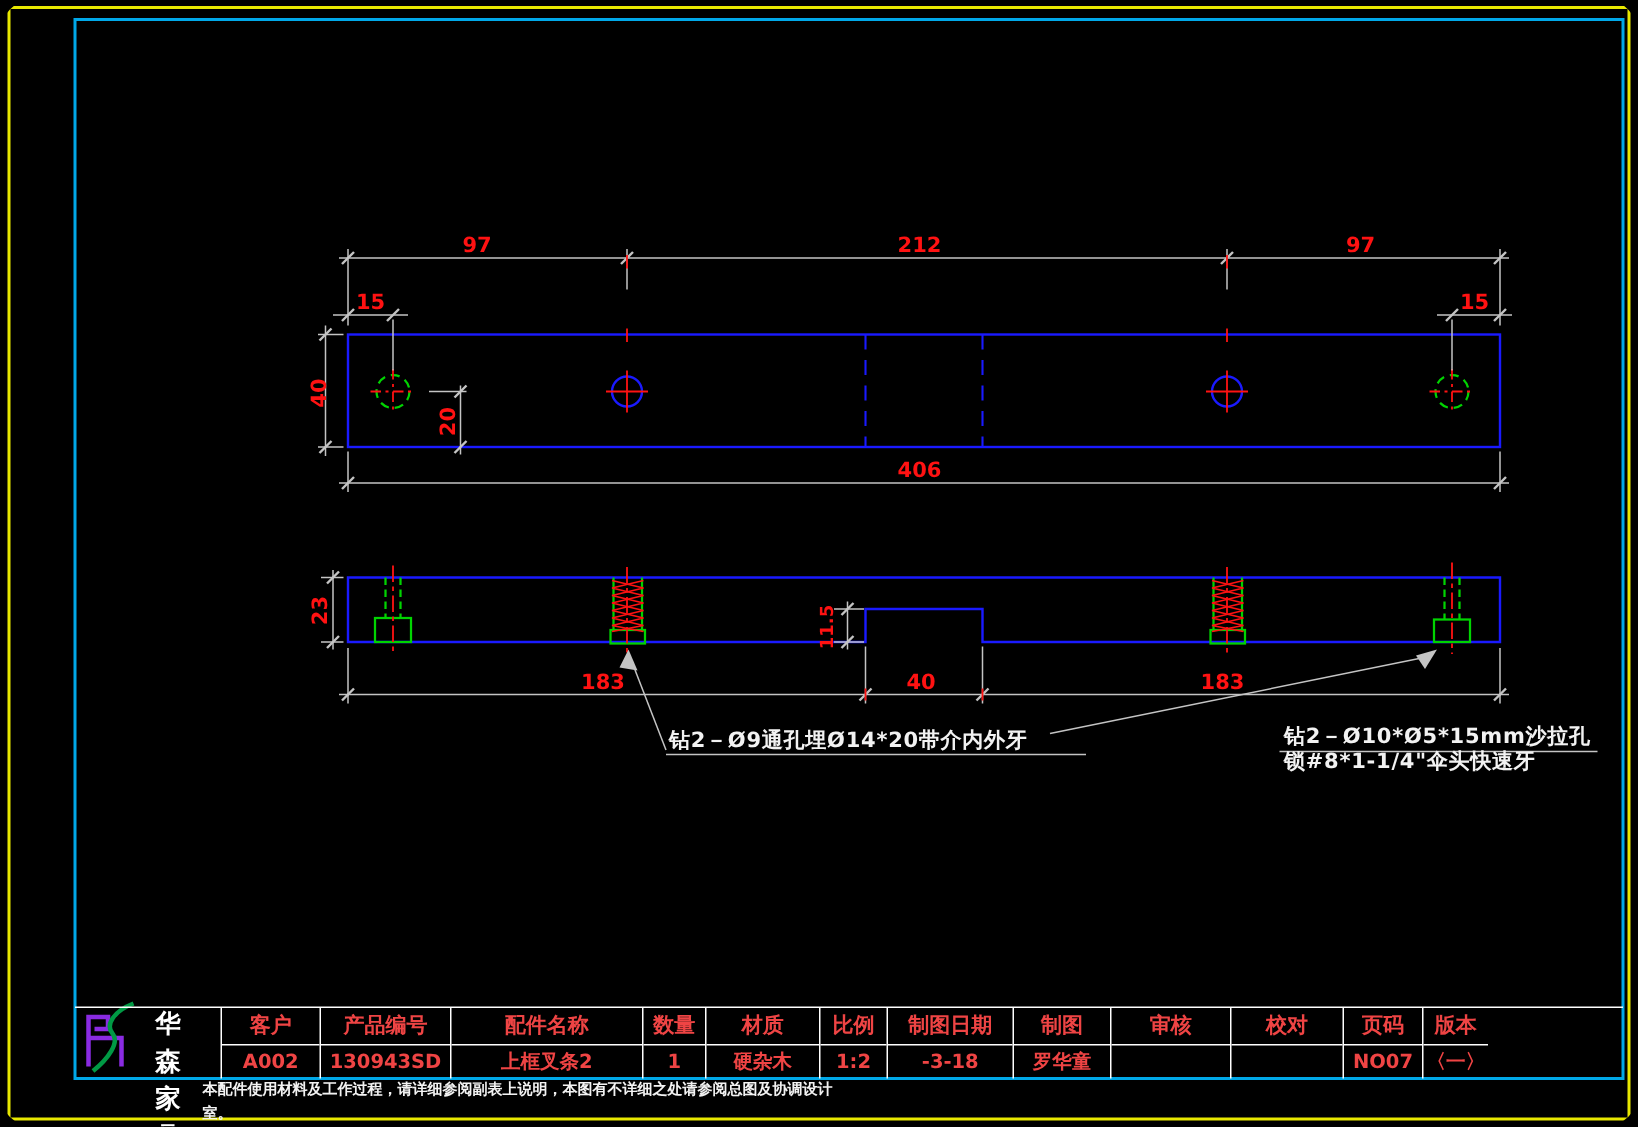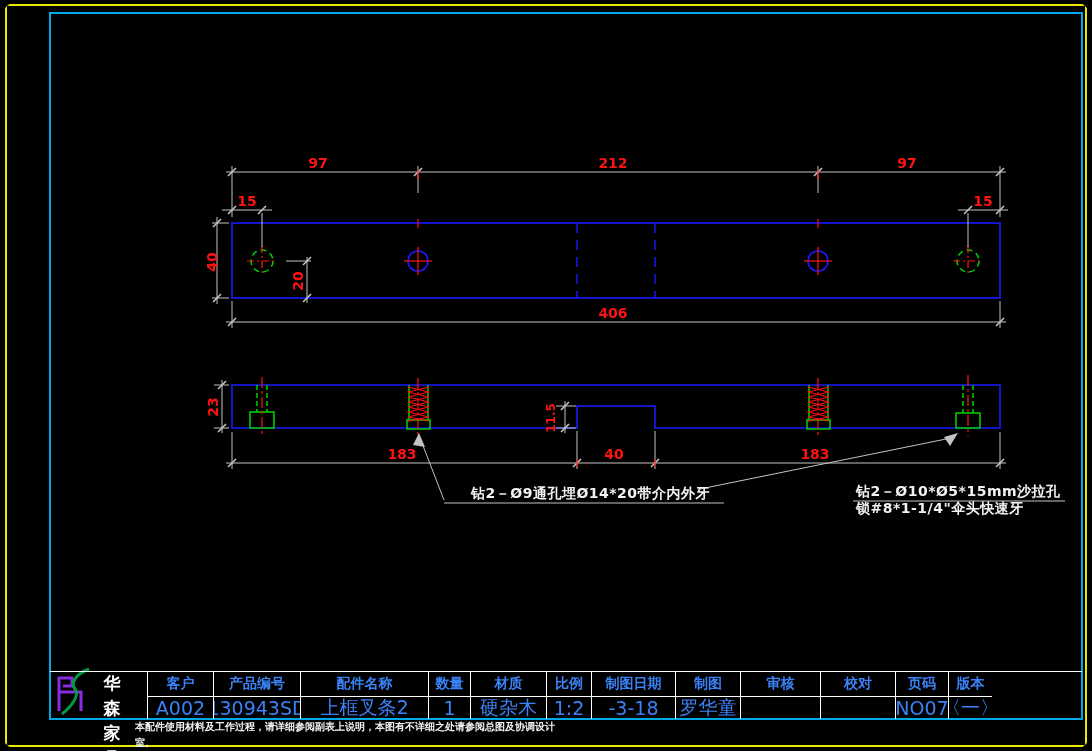--- a/index.html
+++ b/index.html
@@ -3,28 +3,28 @@
 <meta charset="utf-8">
 <style>
   html,body{margin:0;padding:0;background:#000;}
   .canvas{position:relative;width:1092px;height:751px;background:#000;overflow:hidden;
           font-family:"DejaVu Sans",sans-serif;border-radius:22px;}
   svg text.dim{fill:#ff1212;font-family:"DejaVu Sans",sans-serif;font-size:14px;font-weight:bold;}
   svg text.dimsmall{fill:#ff1212;font-family:"DejaVu Sans",sans-serif;font-size:12px;font-weight:bold;}
   .ann{position:absolute;color:#f2f2f2;font-size:14px;font-weight:bold;white-space:nowrap;
        letter-spacing:.5px;}
   .tb{position:absolute;left:50px;top:671px;width:1032px;height:48px;display:flex;
-      border-top:1px solid #fff;box-sizing:border-box;color:#3b82f6;}
+      border-top:1px solid #fff;box-sizing:border-box;color:#ef4444;}
   .tb *{box-sizing:border-box;}
   .tb-logo-cell{width:97px;height:100%;}
   .tb-col{display:flex;flex-direction:column;border-left:1px solid #fff;height:100%;}
   .tb-h{height:25px;border-bottom:1px solid #fff;display:flex;align-items:center;
         justify-content:center;font-size:14px;font-weight:bold;white-space:nowrap;overflow:hidden;}
-  .tb-v{flex:1;display:flex;align-items:center;justify-content:center;font-size:19px;
-        white-space:nowrap;overflow:hidden;}
+  .tb-v{flex:1;display:flex;align-items:center;justify-content:center;font-size:13px;
+        white-space:nowrap;overflow:hidden;font-weight:bold;}
   .company{position:absolute;left:99px;top:671px;width:26px;color:#fff;font-size:17px;
            font-weight:bold;text-align:center;line-height:25px;}
   .company span{display:block;height:25px;}
   .note{position:absolute;left:135px;top:719px;width:710px;color:#f2f2f2;font-size:10px;
         font-weight:bold;line-height:16px;}
 </style>
 </head>
 <body>
 
 <div class="canvas">
@@ -194,21 +194,21 @@
     <line x1="951" y1="438" x2="700" y2="489" stroke="#c4c4c4" stroke-width="1"></line>
     <line x1="853" y1="501" x2="1065" y2="501" stroke="#c4c4c4" stroke-width="1"></line>
   </g>
 
   <g>
     <path d="M59,711 V678 H72 V686 H63 M59,692 H81 V711" fill="none" stroke="#8a2be2" stroke-width="3"></path>
     <path d="M89,669 C76,674 70,683 75,689 C80,695 72,706 62,714" fill="none" stroke="#009944" stroke-width="3"></path>
   </g>
 </svg>
 
-<div class="ann" style="left:471px;top:485px;">钻2－Ø9通孔埋Ø14*20带介内外牙</div>
+<div class="ann" style="left:446px;top:485px;">钻2－Ø9通孔埋Ø14*20带介内外牙</div>
 <div class="ann" style="left:856px;top:483px;line-height:17px;">
   <div>钻2－Ø10*Ø5*15mm沙拉孔</div>
   <div>锁#8*1-1/4"伞头快速牙</div>
 </div>
 
 <div class="tb">
   <div class="tb-logo-cell"></div>
   <div class="tb-col" style="width:66px">
     <div class="tb-h">客户</div>
     <div class="tb-v">A002</div>

